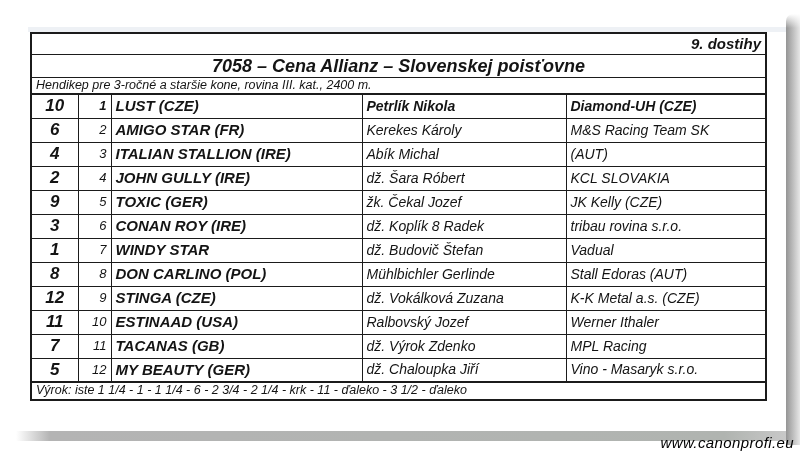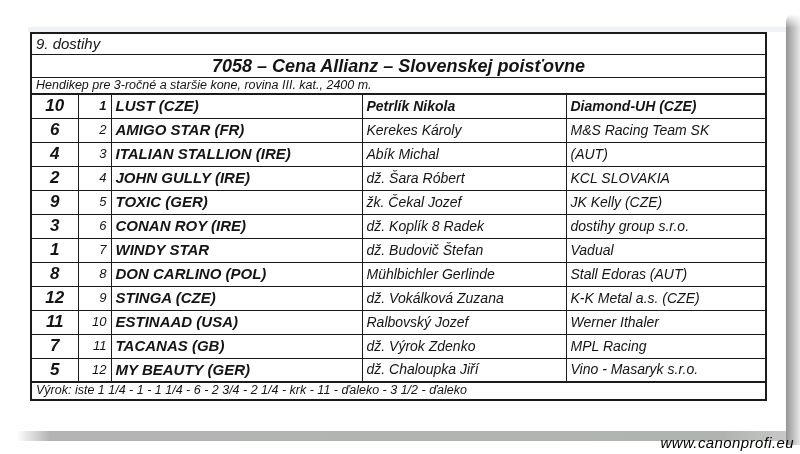--- a/index.html
+++ b/index.html
@@ -59,22 +59,22 @@
   }
   table.race-table td {
     border: 1px solid #1b1b1b;
     padding: 0 4px;
     vertical-align: middle;
     white-space: nowrap;
     overflow: hidden;
     line-height: 1.05;
   }
   tr.title-row td {
-    text-align: left;
-    font-weight: normal;
+    text-align: right;
+    font-weight: bold;
     font-size: 15px;
     height: 20px;
   }
   tr.name-row td {
     text-align: center;
     font-weight: bold;
     font-size: 18px;
     height: 22px;
   }
   tr.cond-row td {
@@ -177,21 +177,21 @@
         <td class="c-start">5</td>
         <td class="c-horse">TOXIC (GER)</td>
         <td class="c-jockey">žk. Čekal Jozef</td>
         <td class="c-owner">JK Kelly (CZE)</td>
       </tr>
       <tr class="data-row">
         <td class="c-prog">3</td>
         <td class="c-start">6</td>
         <td class="c-horse">CONAN ROY (IRE)</td>
         <td class="c-jockey">dž. Koplík 8 Radek</td>
-        <td class="c-owner">dostihy group s.r.o.</td>
+        <td class="c-owner">tribau rovina s.r.o.</td>
       </tr>
       <tr class="data-row">
         <td class="c-prog">1</td>
         <td class="c-start">7</td>
         <td class="c-horse">WINDY STAR</td>
         <td class="c-jockey">dž. Budovič Štefan</td>
         <td class="c-owner">Vadual</td>
       </tr>
       <tr class="data-row">
         <td class="c-prog">8</td>

